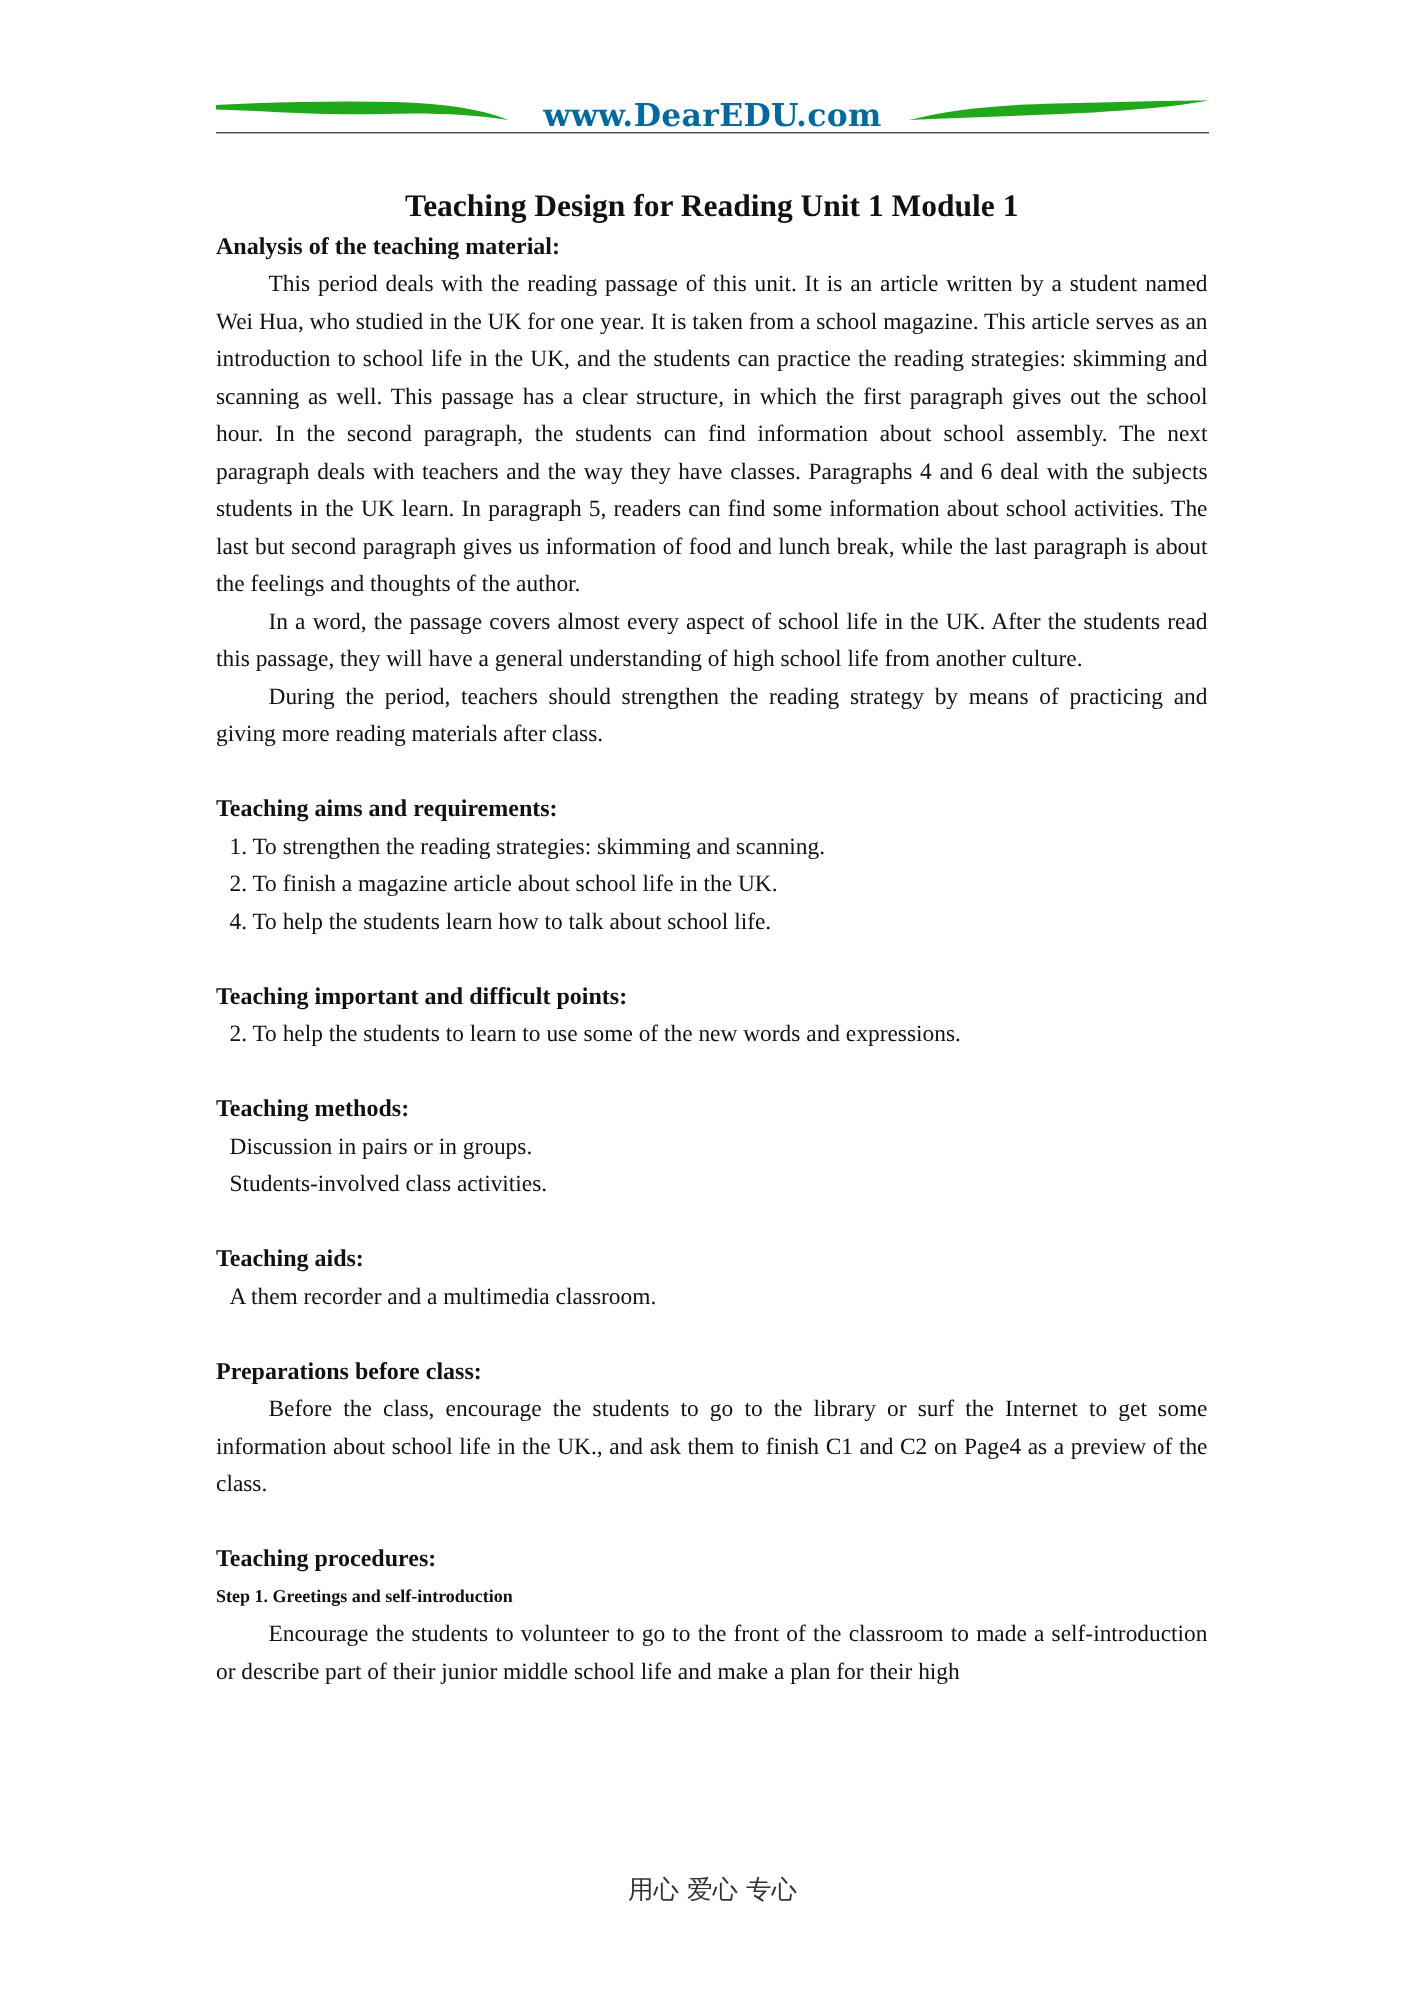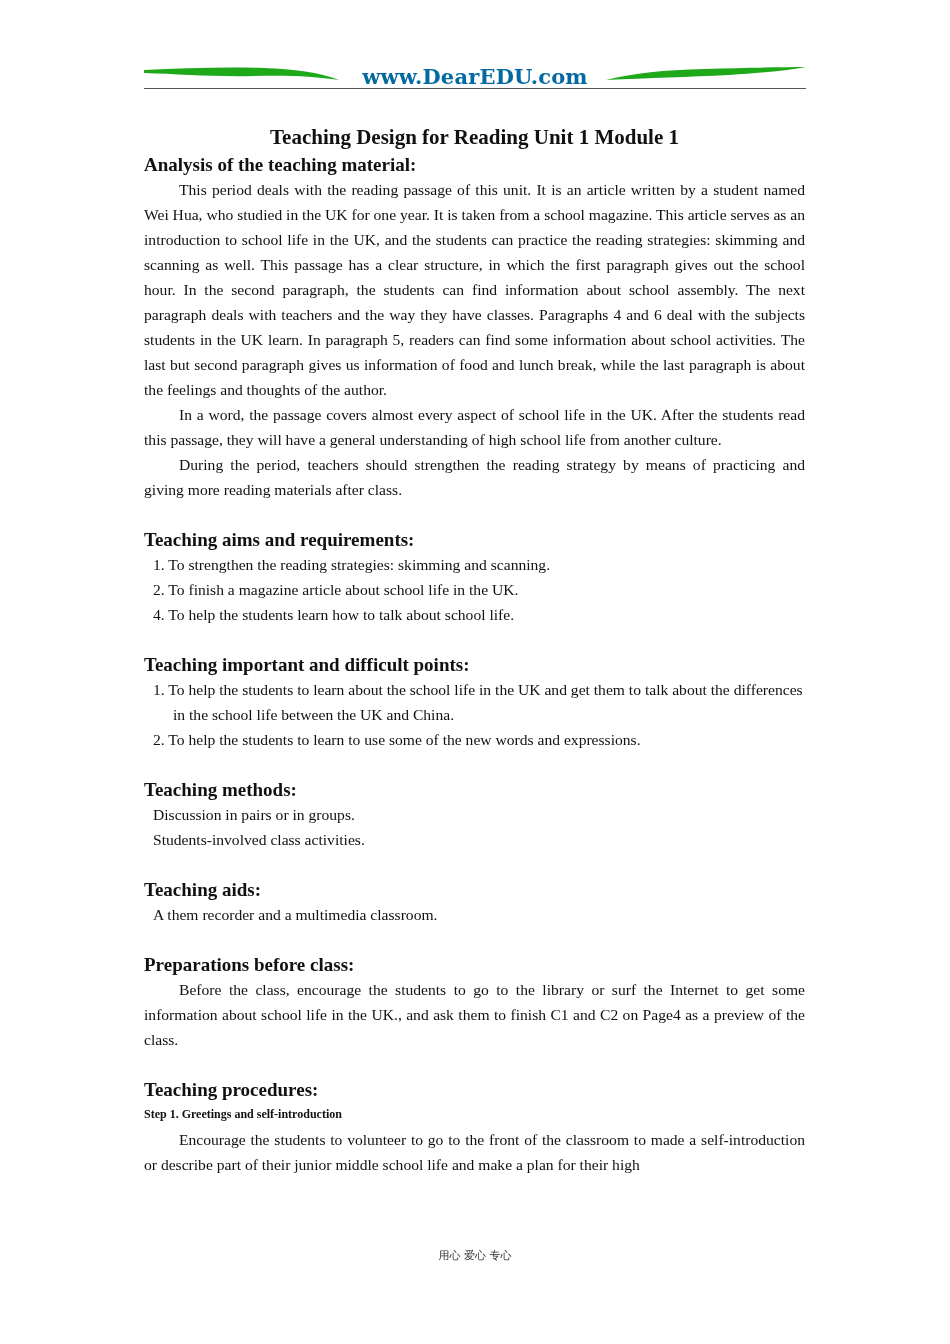--- a/index.html
+++ b/index.html
@@ -59,21 +59,21 @@
     }
     .doc-title {
       text-align: center;
       font-weight: bold;
       font-size: 21px;
       line-height: 30px;
       margin: 0;
     }
     .sec-head {
       font-weight: bold;
-      font-size: 19px;
+      font-size: 16px;
       line-height: 25px;
       margin: 0;
     }
     .sec-head.spaced {
       margin-top: 25px;
     }
     .para {
       text-indent: 35px;
       text-align: justify;
       margin: 0;
@@ -99,21 +99,21 @@
       font-size: 12px;
       margin: 0;
     }
     .footer {
       position: absolute;
       left: 0;
       top: 1248px;
       width: 950px;
       text-align: center;
       font-family: "DejaVu Sans", sans-serif;
-      font-size: 11px;
+      font-size: 17px;
       color: #333333;
     }
   </style>
 </head>
 <body>
 
 <div class="header">
   <svg width="662" height="26" viewBox="0 0 662 26">
     <path d="M0,6 C40,4 80,3 120,4 C150,5 175,8 195,16 C170,12 140,11 110,12 C70,13 35,10 0,9 Z" fill="#1fa81a"></path>
     <path d="M462,16 C490,9 520,6 560,5 C600,4 635,3 662,3 C640,7 615,9 585,11 C545,13 505,14 462,16 Z" fill="#1fa81a"></path>
@@ -129,21 +129,20 @@
   <p class="para">This period deals with the reading passage of this unit. It is an article written by a student named Wei Hua, who studied in the UK for one year. It is taken from a school magazine. This article serves as an introduction to school life in the UK, and the students can practice the reading strategies: skimming and scanning as well. This passage has a clear structure, in which the first paragraph gives out the school hour. In the second paragraph, the students can find information about school assembly. The next paragraph deals with teachers and the way they have classes. Paragraphs 4 and 6 deal with the subjects students in the UK learn. In paragraph 5, readers can find some information about school activities. The last but second paragraph gives us information of food and lunch break, while the last paragraph is about the feelings and thoughts of the author.</p>
   <p class="para">In a word, the passage covers almost every aspect of school life in the UK. After the students read this passage, they will have a general understanding of high school life from another culture.</p>
   <p class="para">During the period, teachers should strengthen the reading strategy by means of practicing and giving more reading materials after class.</p>
 
   <h2 class="sec-head spaced">Teaching aims and requirements:</h2>
   <p class="list-item">1. To strengthen the reading strategies: skimming and scanning.</p>
   <p class="list-item">2. To finish a magazine article about school life in the UK.</p>
   <p class="list-item">4. To help the students learn how to talk about school life.</p>
 
   <h2 class="sec-head spaced">Teaching important and difficult points:</h2>
-  <p class="list-item hang2">1. To help the students to learn about the school life in the UK and get them to talk about the differences in the school life between the UK and China.</p>
   <p class="list-item">2. To help the students to learn to use some of the new words and expressions.</p>
 
   <h2 class="sec-head spaced">Teaching methods:</h2>
   <p class="plain">Discussion in pairs or in groups.</p>
   <p class="plain">Students-involved class activities.</p>
 
   <h2 class="sec-head spaced">Teaching aids:</h2>
   <p class="plain">A them recorder and a multimedia classroom.</p>
 
   <h2 class="sec-head spaced">Preparations before class:</h2>

